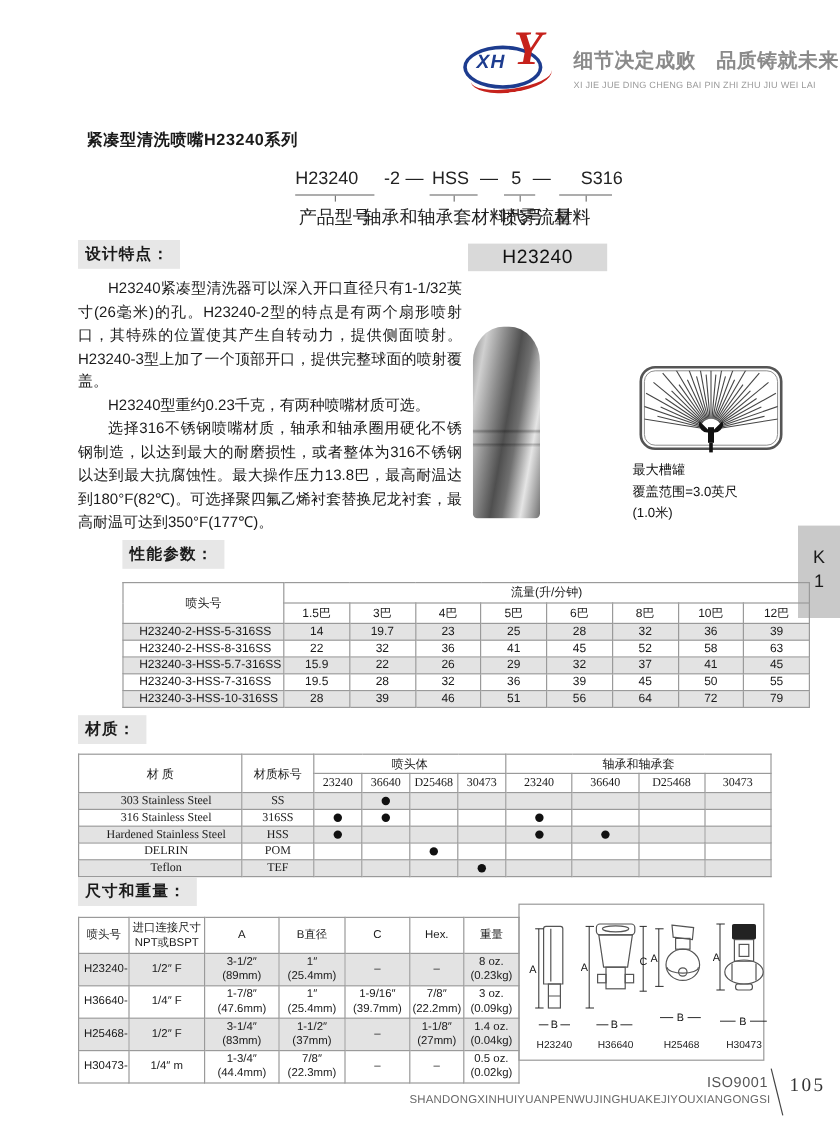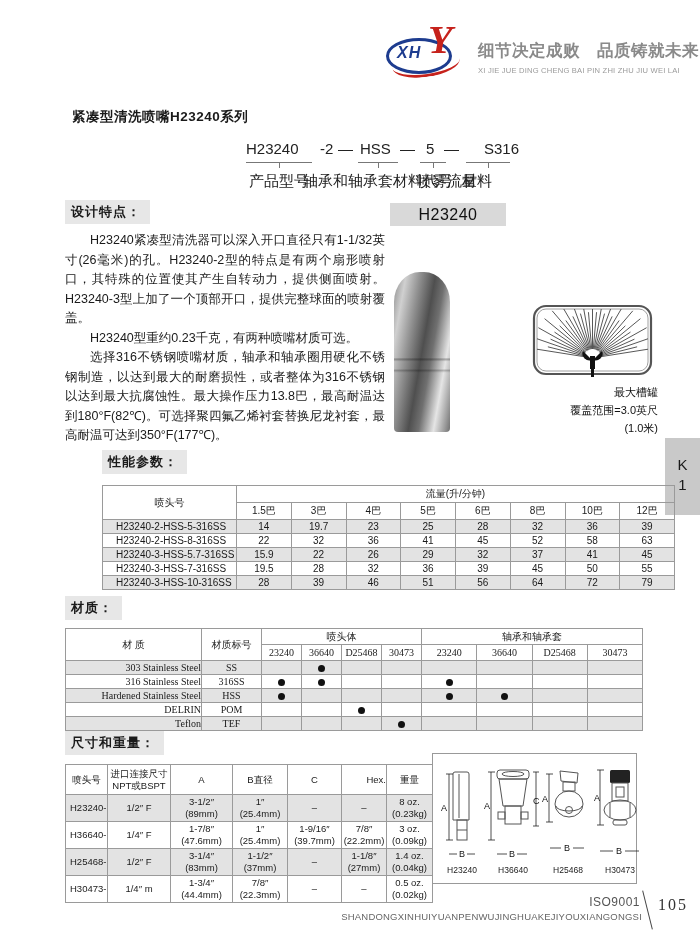--- a/index.html
+++ b/index.html
@@ -33,42 +33,42 @@
   .design-text p{margin:0;text-indent:2em;}
 
   
   .prod-label{left:390px;top:203px;width:116px;height:23px;background:#d9d9d9;text-align:center;line-height:23px;font-size:16px;color:#111;letter-spacing:.5px;}
   .photo{left:394px;top:272px;width:56px;height:160px;border-radius:26px 26px 4px 4px / 30px 30px 4px 4px;
     background:
       linear-gradient(to bottom, rgba(0,0,0,0) 53.5%, rgba(0,0,0,.28) 54.5%, rgba(0,0,0,0) 56%),
       linear-gradient(to bottom, rgba(0,0,0,0) 60.5%, rgba(0,0,0,.22) 61.5%, rgba(0,0,0,0) 63%),
       linear-gradient(100deg,#8a8a8a,#d0d0d0 15%,#909090 32%,#4f4f4f 50%,#707070 62%,#e5e5e5 80%,#9a9a9a 93%,#6f6f6f);}
   .spray{left:527px;top:302px;width:131px;height:77px;}
-  .spray-cap{left:527px;top:383px;width:131px;text-align:right;font-size:11px;line-height:18px;color:#111;}
+  .spray-cap{left:527px;top:383px;width:131px;text-align:left;font-size:11px;line-height:18px;color:#111;}
 
   
   .side-tab{left:665px;top:438px;width:35px;height:77px;background:#c9c9c9;text-align:center;font-size:15px;color:#1a1a1a;padding-top:17px;box-sizing:border-box;line-height:20px;}
 
   
   table{border-collapse:collapse;table-layout:fixed;}
   .grid{border:1.5px solid #5a5a5a;}
   .grid th,.grid td{border:1px solid #9a9a9a;font-weight:normal;text-align:center;padding:0;overflow:hidden;white-space:nowrap;}
   tr.shade td{background:#e3e3e3;}
 
   .perf-wrap{left:65px;top:450px;padding-left:37px;}
   .ptable{width:573px;margin-top:11px;font-size:10px;}
   .ptable th{height:16px;}
   .ptable td{height:13px;}
   .ptable td.model{text-align:left;padding-left:13px;}
 
   .mat-wrap{left:65px;top:596px;font-family:Liberation Serif, serif;}
   .mtable{width:573px;margin-top:8px;font-size:10px;}
   .mtable th{height:15px;}
   .mtable td{height:13px;}
-  .mtable td.mname{text-align:right;padding-left:10px;}
+  .mtable td.mname{text-align:center;padding-left:10px;}
   .dot{display:inline-block;width:7px;height:7px;border-radius:50%;background:#111;vertical-align:middle;}
 
   .dim-wrap{left:65px;top:731px;}
   .dtable{width:360px;margin-top:9px;font-size:9.5px;}
   .dtable th{height:29px;line-height:12px;white-space:normal;}
   .dtable td{height:26px;line-height:12px;}
   .dtable td.model{text-align:left;padding-left:4px;}
 
   
   .diagram-box{left:432px;top:753px;width:205px;height:131px;border:1px solid #999;box-sizing:border-box;display:flex;justify-content:space-between;align-items:flex-end;padding:6px 7px 8px 7px;}
@@ -359,21 +359,21 @@
 <div class="abs dim-wrap">
   <span class="sec-head">尺寸和重量：</span>
   <table class="grid dtable">
     <thead>
         <tr id="dim-heads">
           <th style="width: 41px;">喷头号</th>
           <th style="width: 62px;">进口连接尺寸<br>NPT或BSPT</th>
           <th style="width: 61px;">A</th>
           <th style="width: 54px;">B直径</th>
           <th style="width: 53px;">C</th>
-          <th style="width: 44px; text-align: right;">Hex.</th>
+          <th style="width: 44px;">Hex.</th>
           <th style="width: 45px;">重量</th>
         </tr>
       </thead>
     <tbody id="dim-body">
         <tr class="shade">
           <td class="model">H23240-</td>
           <td>1/2″ F</td>
           <td>3-1/2″<br>(89mm)</td>
           <td>1″<br>(25.4mm)</td>
           <td>–</td>

